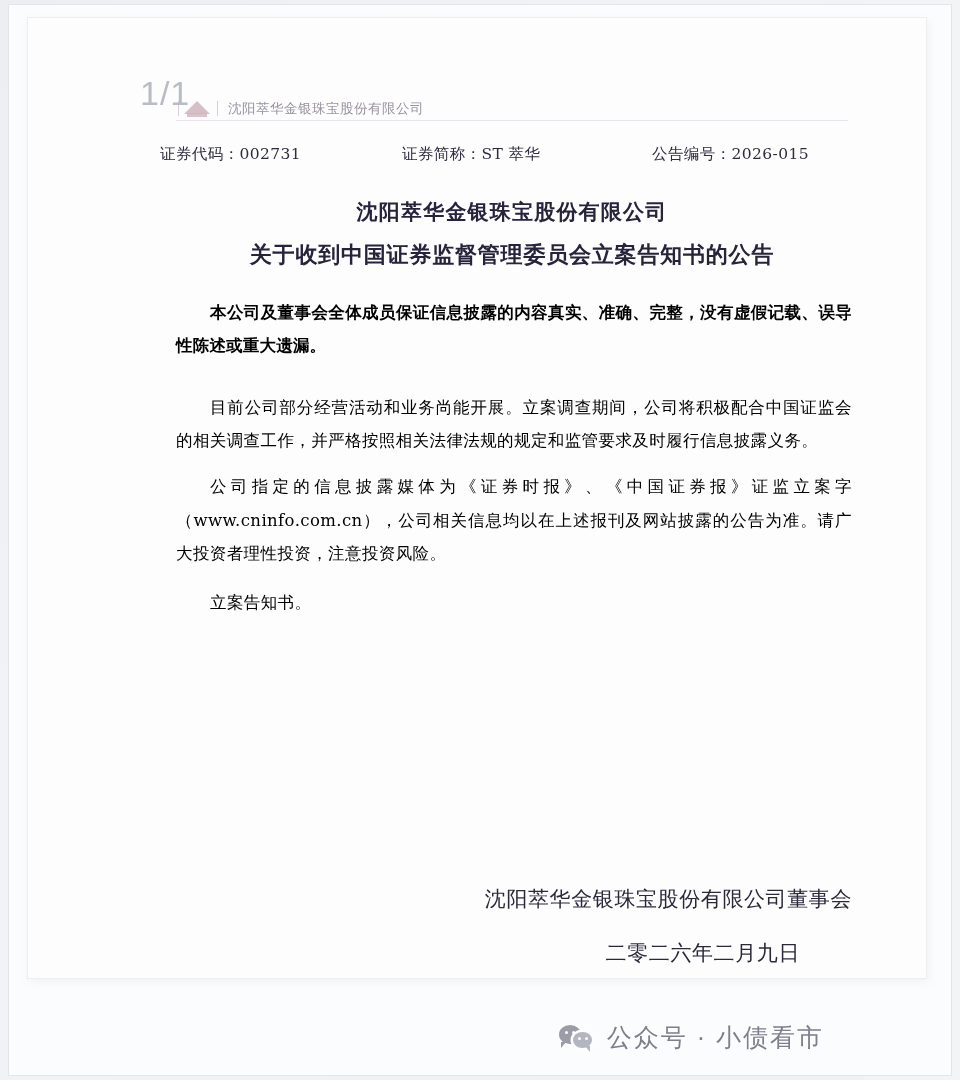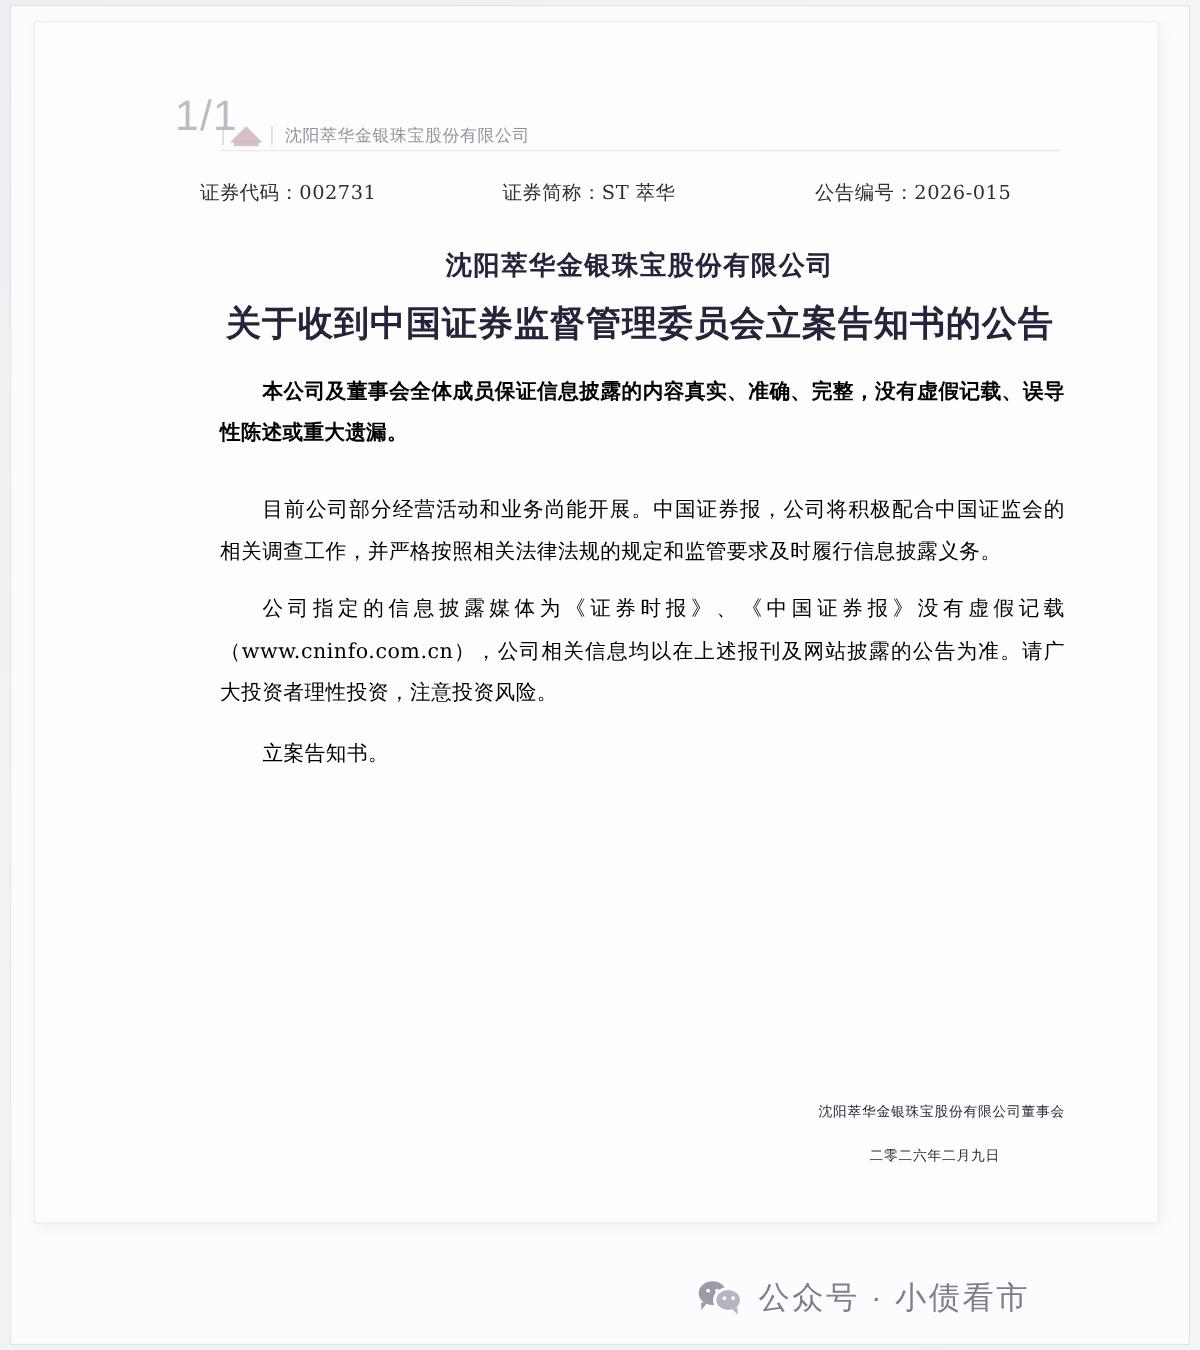--- a/index.html
+++ b/index.html
@@ -139,21 +139,21 @@
     text-align: center;
     color: #26233a;
   }
   #doc-title-1 {
     font-size: 21px;
     font-weight: 700;
     letter-spacing: 1.2px;
     line-height: 1.5;
   }
   #doc-title-2 {
-    font-size: 28px;
+    font-size: 22px;
     font-weight: 700;
     letter-spacing: .8px;
     line-height: 1.5;
     margin-top: 10px;
   }
 
   
   #body-block {
     position: absolute;
     left: 148px;
@@ -181,21 +181,21 @@
   }
 
   
   #signature-block {
     position: absolute;
     left: 148px;
     top: 862px;
     width: 676px;
     text-align: right;
     color: #2b2839;
-    font-size: 11px;
+    font-size: 21px;
     letter-spacing: .6px;
   }
   #sign-company { line-height: 1.9; }
   #sign-date {
     line-height: 1.9;
     margin-top: 14px;
     padding-right: 52px;
   }
 
   
@@ -288,22 +288,22 @@
       <div class="meta-cell" id="meta-announce">公告编号：2026-015</div>
     </div>
 
     <div id="title-block">
       <div id="doc-title-1">沈阳萃华金银珠宝股份有限公司</div>
       <div id="doc-title-2">关于收到中国证券监督管理委员会立案告知书的公告</div>
     </div>
 
     <div id="body-block">
       <p class="para bold">本公司及董事会全体成员保证信息披露的内容真实、准确、完整，没有虚假记载、误导性陈述或重大遗漏。</p>
-      <p class="para">目前公司部分经营活动和业务尚能开展。中国证券报，公司将积极配合中国证监会的相关调查工作，并严格按照相关法律法规的规定和监管要求及时履行信息披露义务。</p>
-      <p class="para">公司指定的信息披露媒体为《证券时报》、《中国证券报》没有虚假记载（www.cninfo.com.cn），公司相关信息均以在上述报刊及网站披露的公告为准。请广大投资者理性投资，注意投资风险。</p>
+      <p class="para">目前公司部分经营活动和业务尚能开展。立案调查期间，公司将积极配合中国证监会的相关调查工作，并严格按照相关法律法规的规定和监管要求及时履行信息披露义务。</p>
+      <p class="para">公司指定的信息披露媒体为《证券时报》、《中国证券报》证监立案字（www.cninfo.com.cn），公司相关信息均以在上述报刊及网站披露的公告为准。请广大投资者理性投资，注意投资风险。</p>
       <p class="para no-indent-last" id="para-closing">立案告知书。</p>
     </div>
 
     <div id="signature-block">
       <div id="sign-company">沈阳萃华金银珠宝股份有限公司董事会</div>
       <div id="sign-date">二零二六年二月九日</div>
     </div>
 
   </div>
 

